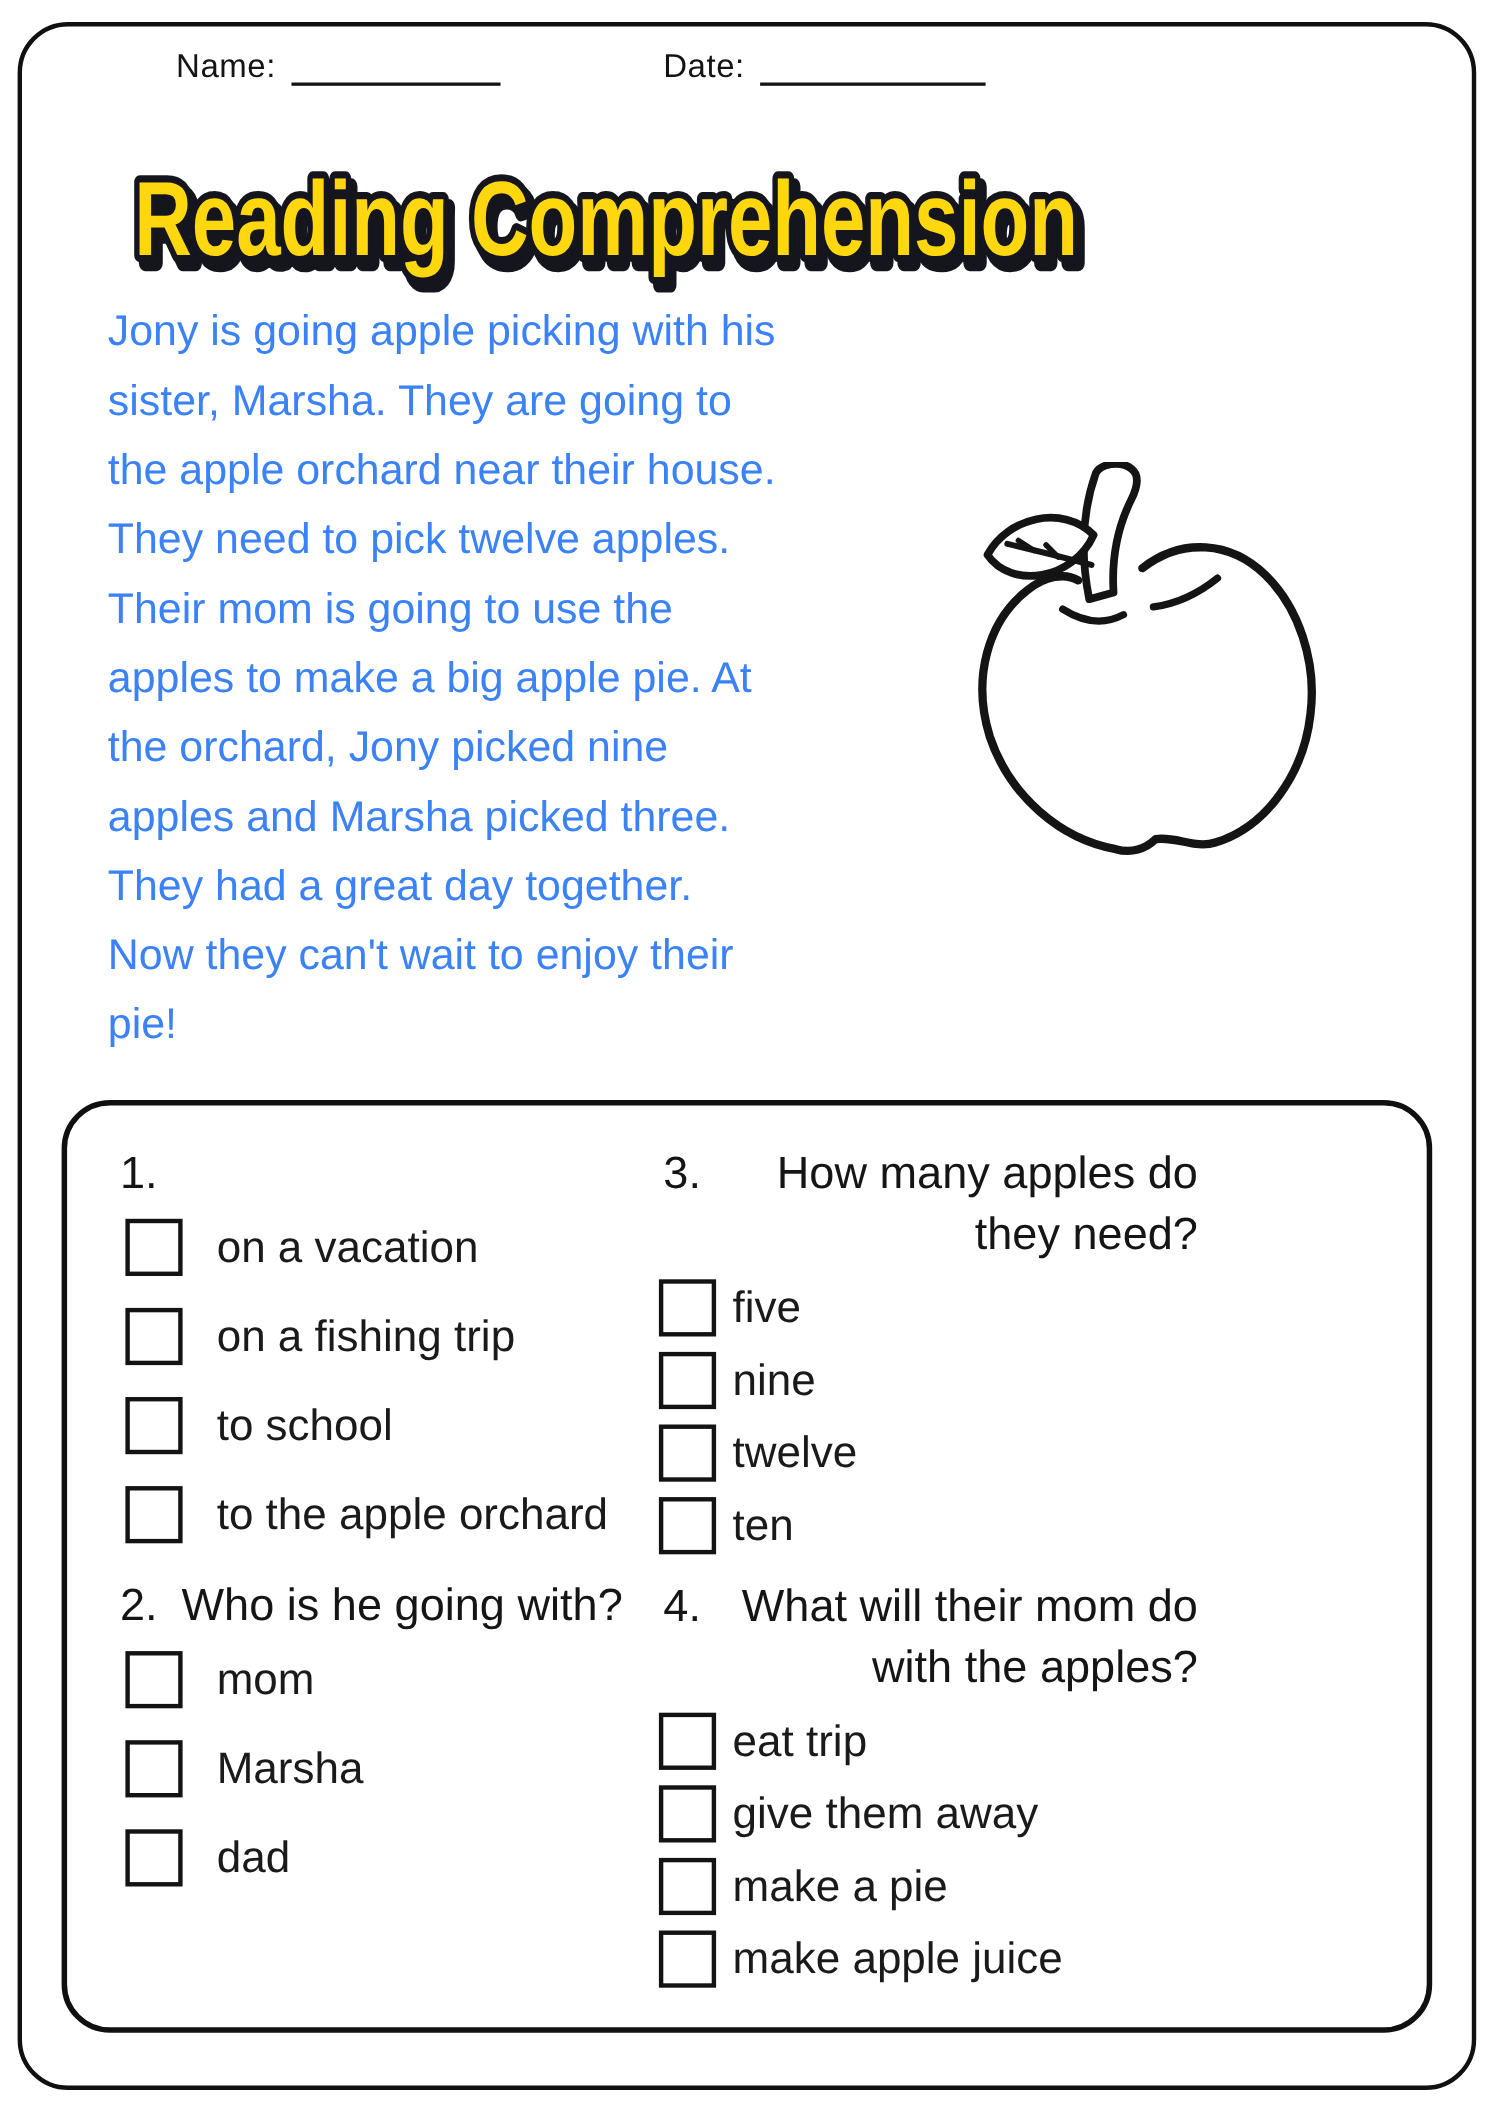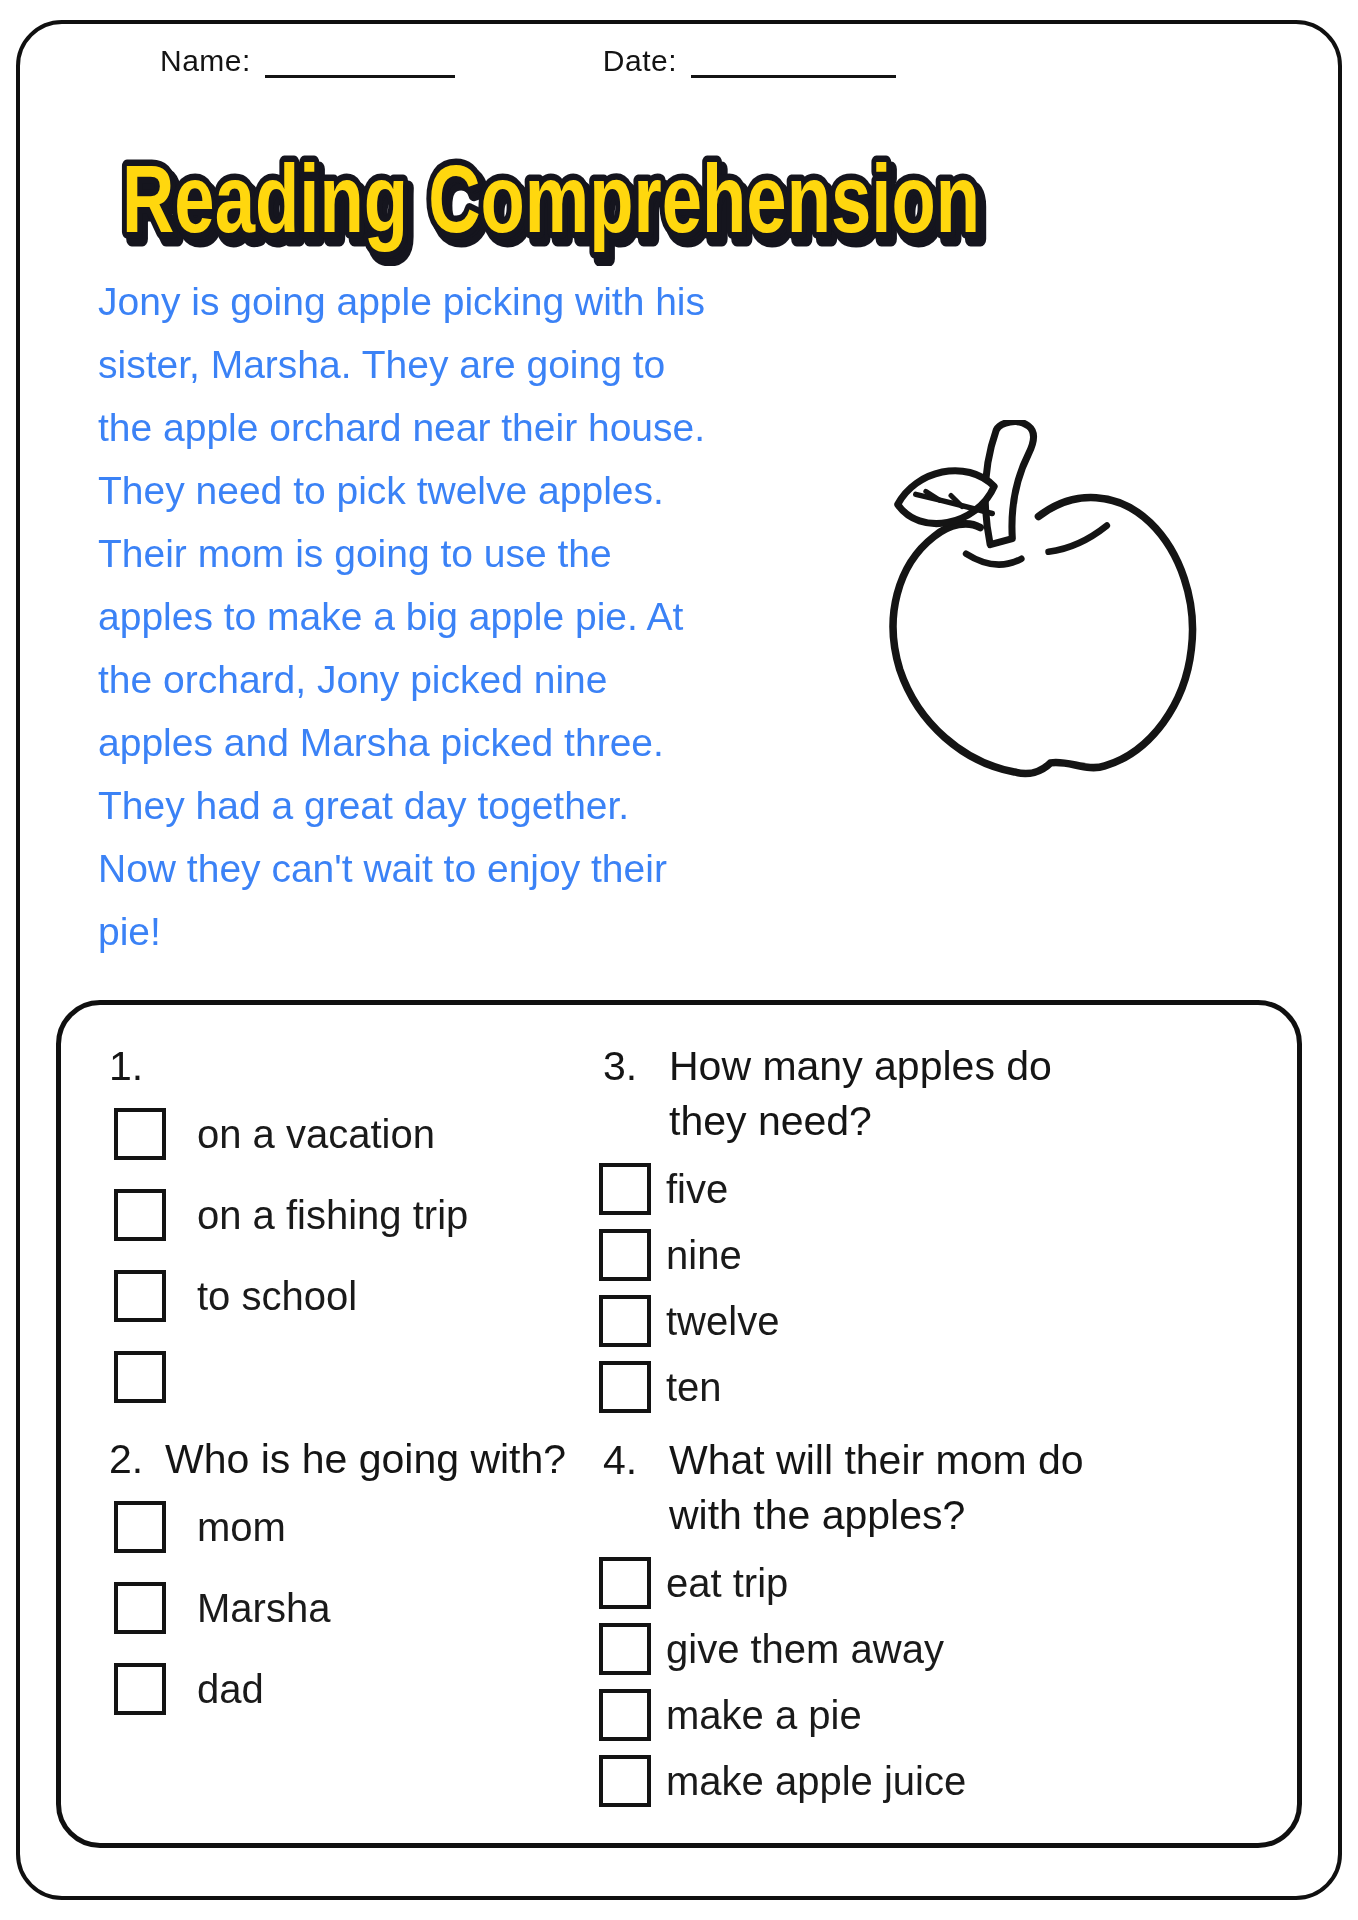--- a/index.html
+++ b/index.html
@@ -58,21 +58,21 @@
   }
   .qcol{ overflow:visible; }
   .question{ margin-bottom:20px; }
   .q-title{
     display:flex; gap:12px; font-size:41px; line-height:55px;
     color:#151515; margin-bottom:14px;
   }
   .q-num{ flex:none; min-width:44px; }
   .col2 .q-num{ min-width:54px; }
   .q-text{ white-space:normal; }
-  .col2 .q-text{ max-width:420px; }
+  .col2 .q-text{ max-width:420px;text-align:right; }
 
   .opt{ display:flex; align-items:center; margin-bottom:29px; }
   .col2 .opt{ margin-bottom:14px; }
   .checkbox{
     flex:none; width:52px; height:52px; background:#ffffff;
     border:4px solid #131313; margin-left:5px; cursor:pointer;
   }
   .col2 .checkbox{ margin-left:-4px; }
   .opt-label{ margin-left:31px; font-size:40px; white-space:nowrap; color:#1a1a1a; }
   .col2 .opt-label{ margin-left:15px; }
@@ -155,20 +155,21 @@
           <div class="opt">
             <span class="checkbox"></span>
             <span class="opt-label">on a fishing trip</span>
           </div>
           <div class="opt">
             <span class="checkbox"></span>
             <span class="opt-label">to school</span>
           </div>
           <div class="opt">
             <span class="checkbox"></span>
+            <span class="opt-label">to the apple orchard</span>
           </div>
         </div>
         <div class="question">
           <div class="q-title">
             <span class="q-num">2.</span>
             <span class="q-text">Who is he going with?</span>
           </div>
           <div class="opt">
             <span class="checkbox"></span>
             <span class="opt-label">mom</span>

